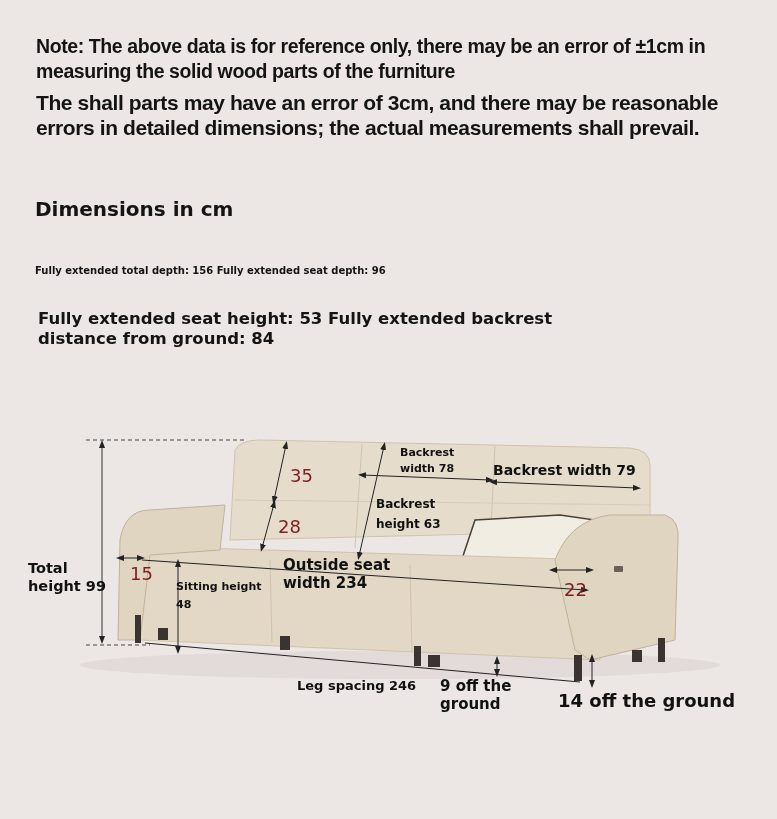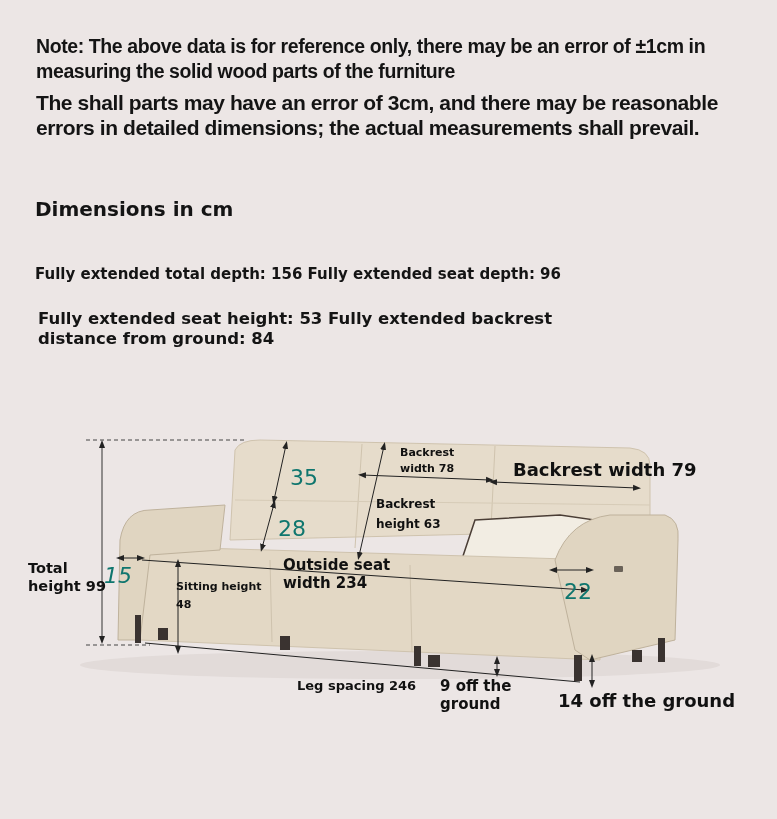--- a/index.html
+++ b/index.html
@@ -11,24 +11,24 @@
   }
   .abs { position:absolute; }
   .note {
     left:36px; top:34px; width:720px;
     font-size:19.5px; font-weight:bold; line-height:25px;
     letter-spacing:-0.4px;
     font-family:"Liberation Sans", "DejaVu Sans", sans-serif;
   }
   .note2 { top:90px; font-size:21px; line-height:25px; }
   .dims-title { left:35px; top:197px; font-size:20px; font-weight:bold; }
-  .spec1 { left:35px; top:265px; font-size:15px; font-weight:bold; }
+  .spec1 { left:35px; top:265px; font-size:10px; font-weight:bold; }
   .spec2 { left:38px; top:309px; font-size:16.5px; font-weight:bold; line-height:20px; width:520px; }
   .lbl { font-weight:bold; font-size:14.5px; line-height:18px; color:#111; }
-  .num { font-size:22px; color:#0f766e; font-weight:normal; }
+  .num { font-size:18px; color:#7f1d1d; font-weight:normal; }
   svg.sofa { position:absolute; left:0; top:400px; }
 </style>
 </head>
 <body>
 
 <div class="abs note">Note: The above data is for reference only, there may be an error of ±1cm in measuring the solid wood parts of the furniture</div>
 <div class="abs note note2" style="left:36px; top:90px; width:690px;">The shall parts may have an error of 3cm, and there may be reasonable errors in detailed dimensions; the actual measurements shall prevail.</div>
 
 <div class="abs dims-title">Dimensions in cm</div>
 <div class="abs spec1">Fully extended total depth: 156 Fully extended seat depth: 96</div>
@@ -81,22 +81,22 @@
   <line x1="178" y1="563" x2="178" y2="650" stroke="#222" marker-start="url(#ah)" marker-end="url(#ah)"></line>
   <line x1="553" y1="570" x2="590" y2="570" stroke="#222" marker-start="url(#ah)" marker-end="url(#ah)"></line>
   <line x1="145" y1="643" x2="580" y2="682" stroke="#222"></line>
   <line x1="497" y1="660" x2="497" y2="673" stroke="#222" marker-start="url(#ah)" marker-end="url(#ah)"></line>
   <line x1="592" y1="658" x2="592" y2="684" stroke="#222" marker-start="url(#ah)" marker-end="url(#ah)"></line>
 </svg>
 
 <div class="abs lbl" style="left:28px; top:540px; width:80px;margin-top:19px;">Total height 99</div>
 <div class="abs num" style="left:290px; top:465px;">35</div>
 <div class="abs num" style="left:278px; top:516px;">28</div>
-<div class="abs num" style="left:104px; top:563px;font-style:italic;">15</div>
+<div class="abs num" style="left:130px; top:563px;">15</div>
 <div class="abs num" style="left:564px; top:579px;">22</div>
 <div class="abs lbl" style="left:176px; top:578px; width:90px; font-size:11px;">Sitting height 48</div>
 <div class="abs lbl" style="left:283px; top:556px; width:110px; font-size:15px;">Outside seat width 234</div>
 <div class="abs lbl" style="left:376px; top:494px; width:100px; font-size:12px; line-height:20px;">Backrest height 63</div>
 <div class="abs lbl" style="left:400px; top:445px; width:80px; font-size:11px; line-height:16px;">Backrest width 78</div>
-<div class="abs lbl" style="left:513px; top:461px; font-size:18px;">Backrest width 79</div>
+<div class="abs lbl" style="left:493px; top:461px; font-size:14px;">Backrest width 79</div>
 <div class="abs lbl" style="left:297px; top:677px; font-size:13px;">Leg spacing 246</div>
 <div class="abs lbl" style="left:440px; top:677px; width:80px; font-size:15px;">9 off the ground</div>
 <div class="abs lbl" style="left:558px; top:692px; font-size:18px;">14 off the ground</div>
 
 </body></html>

